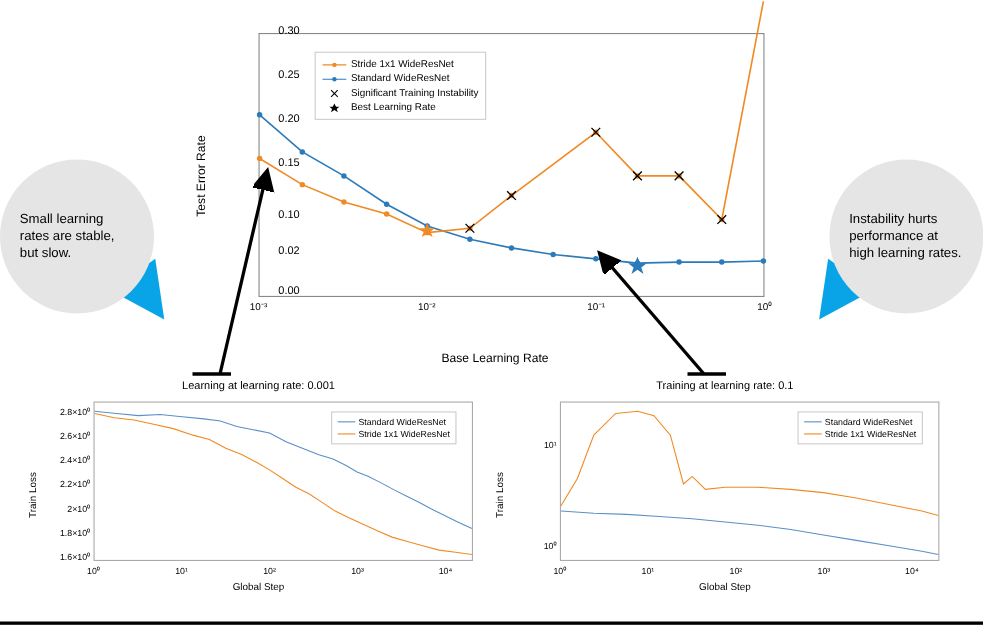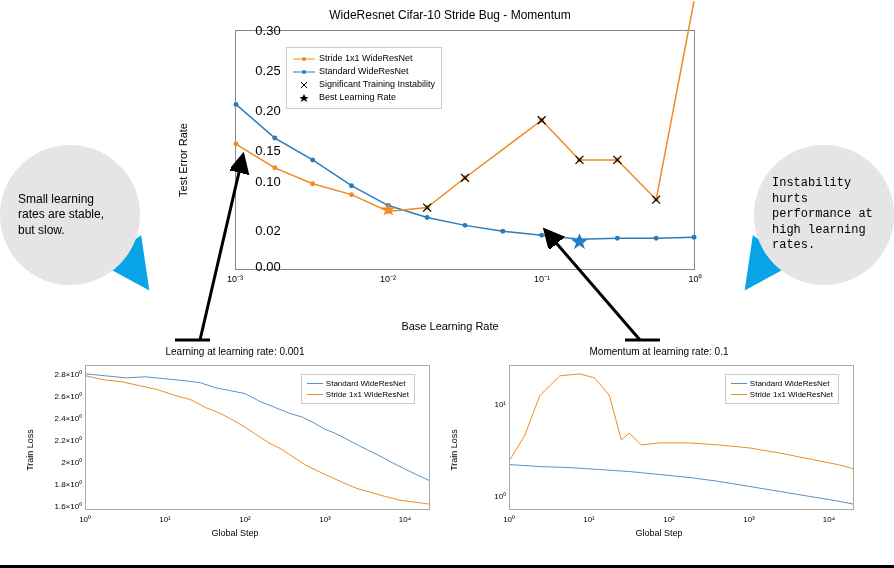--- a/index.html
+++ b/index.html
@@ -2,29 +2,29 @@
 <html><head>
 <meta charset="utf-8">
 <style>
   * { margin: 0; padding: 0; box-sizing: border-box; }
   body { width: 894px; height: 568px; background: #fff; font-family: Arial, sans-serif; position: relative; overflow: hidden; border-bottom: 3px solid #000; }
   .main-chart { position: absolute; left: 195px; top: 20px; width: 510px; height: 280px; }
   .main-title { position: absolute; left: 50%; transform: translateX(-50%); top: -12px; font-size: 12px; }
   .plot-area { position: absolute; left: 40px; top: 10px; width: 460px; height: 240px; border: 1px solid #888; }
   .ylabel-main { position: absolute; left: -12px; top: 50%; transform: translateX(-50%) translateY(-50%) rotate(-90deg); font-size: 11px; }
   .xlabel-main { position: absolute; left: 50%; bottom: -32px; transform: translateX(-50%); font-size: 11px; }
-  .ytick { position: absolute; right: 422px; font-size: 13px; text-align: center; width: 30px; }
+  .ytick { position: absolute; right: 422px; font-size: 10px; text-align: left; width: 30px; }
   .xtick { position: absolute; top: 252px; font-size: 9px; transform: translateX(-50%); }
   svg.plot { position: absolute; left: 0; top: 0; width: 100%; height: 100%; overflow: visible; }
   .legend-top { position: absolute; left: 50px; top: 16px; background: rgba(255,255,255,0.9); border: 1px solid #ccc; padding: 4px 6px; font-size: 9px; line-height: 13px; }
   .legend-row { display: flex; align-items: center; gap: 4px; }
   .lsamp { width: 22px; height: 10px; display: inline-block; position: relative; }
   .speech { position: absolute; width: 140px; height: 140px; background: #e5e5e5; border-radius: 50%; display: flex; align-items: center; justify-content: center; text-align: left; font-size: 12px; padding: 18px; line-height: 1.3; }
   .speech-left { left: 0px; top: 145px; }
-  .speech-right { right: 0px; top: 145px; font-family: Liberation Mono, monospace; }
+  .speech-right { right: 0px; top: 145px; }
   .tail { position: absolute; width: 0; height: 0; }
   .tail-left { left: 110px; top: 245px; border-left: 25px solid transparent; border-right: 25px solid transparent; border-top: 50px solid #09a4e8; transform: rotate(-35deg); }
   .tail-right { right: 110px; top: 245px; border-left: 25px solid transparent; border-right: 25px solid transparent; border-top: 50px solid #09a4e8; transform: rotate(35deg); }
   .subchart { position: absolute; top: 360px; width: 410px; height: 180px; }
   .sub-left { left: 30px; }
   .sub-right { right: 30px; }
   .sub-title { position: absolute; left: 50%; transform: translateX(-50%); top: -14px; font-size: 10px; }
   .sub-plot { position: absolute; left: 55px; top: 5px; right: 10px; bottom: 30px; border: 1px solid #aaa; }
   .sub-ylabel { position: absolute; left: 0px; top: 50%; transform: translateX(-50%) translateY(-50%) rotate(-90deg); font-size: 9px; }
   .sub-xlabel { position: absolute; left: 50%; bottom: 2px; transform: translateX(-50%); font-size: 9px; margin-top: 28px; }
@@ -32,21 +32,20 @@
   .sub-xtick { position: absolute; font-size: 8px; bottom: 16px; transform: translateX(-50%); }
   .sub-legend { position: absolute; right: 14px; top: 8px; font-size: 8px; background: rgba(255,255,255,0.9); border: 1px solid #ccc; padding: 3px 5px; line-height: 11px; }
   .sub-legend .lr { display: flex; align-items: center; gap: 3px; }
   .sub-legend .ls { width: 16px; height: 1px; }
   .arrow { position: absolute; stroke: #000; }
 </style>
 </head>
 <body>
 
 <div class="main-chart">
-  <div class="main-title">WideResnet Cifar-10 Stride Bug - Momentum</div>
   <div class="ylabel-main">Test Error Rate</div>
   <div class="plot-area">
     <svg class="plot" viewBox="0 0 460 240" preserveAspectRatio="none">
 
       <polyline fill="none" stroke="#2b7bba" stroke-width="1.5" points="0,74 39,108 77,130 116,156 153,176 192,188 230,196 268,202 307,206 345,210 383,209 422,209 460,208"></polyline>
 
       <g fill="#2b7bba">
         <circle cx="0" cy="74" r="2.5"></circle>
           <circle cx="39" cy="108" r="2.5"></circle>
           <circle cx="77" cy="130" r="2.5"></circle>
@@ -117,21 +116,21 @@
               <path fill="#000" d="M11,1 l1.5,3 3,0 -2.4,2 1,3 -3.1,-2 -3.1,2 1,-3 -2.4,-2 3,0 z"></path>
             </svg></span>
           <span>Best Learning Rate</span>
         </div>
     </div>
   </div>
   <div class="xlabel-main">Base Learning Rate</div>
 
   <div class="ytick" style="top:239px">0.00</div>
   <div class="ytick" style="top:203px">0.02</div>
-  <div class="ytick" style="top:154px">0.10</div>
+  <div class="ytick" style="top:170px">0.10</div>
   <div class="ytick" style="top:123px">0.15</div>
   <div class="ytick" style="top:83px">0.20</div>
   <div class="ytick" style="top:43px">0.25</div>
   <div class="ytick" style="top:3px">0.30</div>
 
   <div class="xtick" style="left:40px">10⁻³</div>
   <div class="xtick" style="left:193px">10⁻²</div>
   <div class="xtick" style="left:347px">10⁻¹</div>
   <div class="xtick" style="left:500px">10⁰</div>
 </div>
@@ -185,21 +184,21 @@
   <div class="sub-ytick" style="top:30px">2.6×10⁰</div>
   <div class="sub-ytick" style="top:8px">2.8×10⁰</div>
   <div class="sub-xtick" style="left:55px">10⁰</div>
   <div class="sub-xtick" style="left:135px">10¹</div>
   <div class="sub-xtick" style="left:215px">10²</div>
   <div class="sub-xtick" style="left:295px">10³</div>
   <div class="sub-xtick" style="left:375px">10⁴</div>
 </div>
 
 <div class="subchart sub-right">
-  <div class="sub-title">Momentum at learning rate: 0.1</div>
+  <div class="sub-title">Training at learning rate: 0.1</div>
   <div class="sub-ylabel">Train Loss</div>
   <div class="sub-plot">
     <svg class="plot" viewBox="0 0 345 145" preserveAspectRatio="none">
       <polyline fill="none" stroke="#5a8fc7" stroke-width="1" points="0,100 30,102 60,103 90,105 120,107 150,110 180,113 210,117 240,122 270,127 300,132 330,137 345,140"></polyline>
       <polyline fill="none" stroke="#f08a24" stroke-width="1" points="0,95 15,70 30,30 50,10 70,8 85,12 100,30 112,75 120,68 132,80 150,78 180,78 210,80 240,83 270,88 300,94 330,100 345,104"></polyline>
     </svg>
     <div class="sub-legend">
       <div class="lr">
           <span class="ls" style="background:#5a8fc7"></span>
           <span>Standard WideResNet</span>

